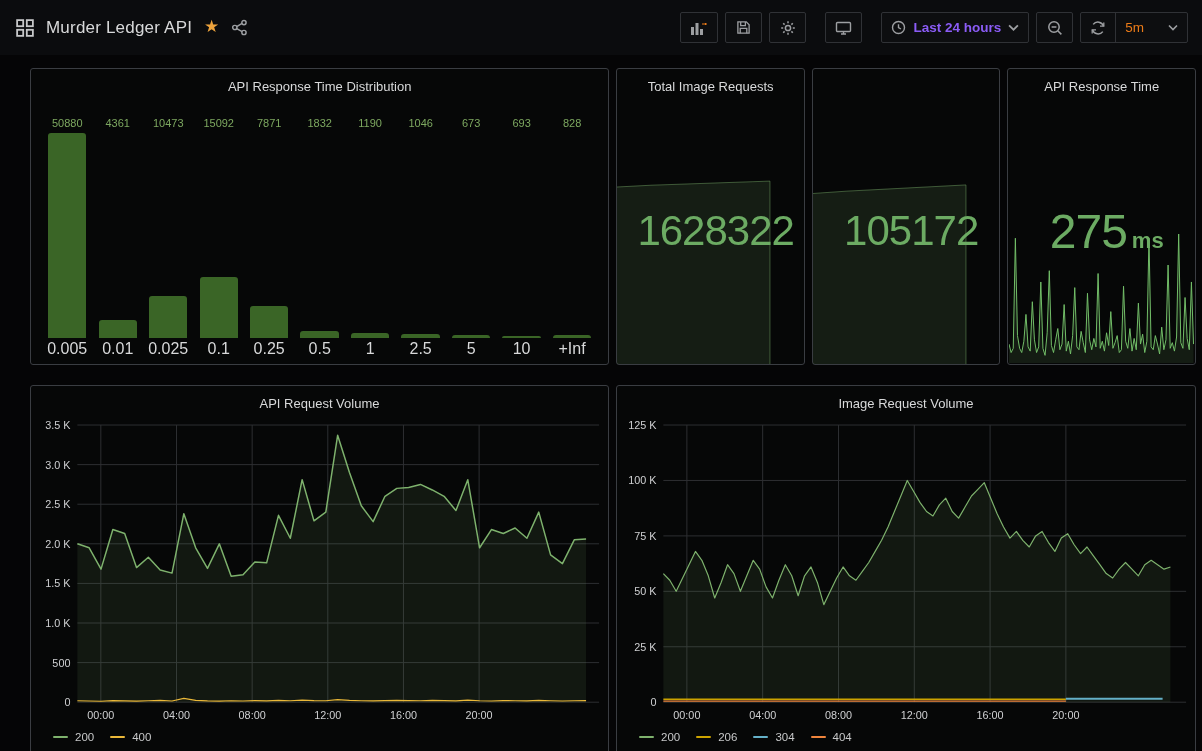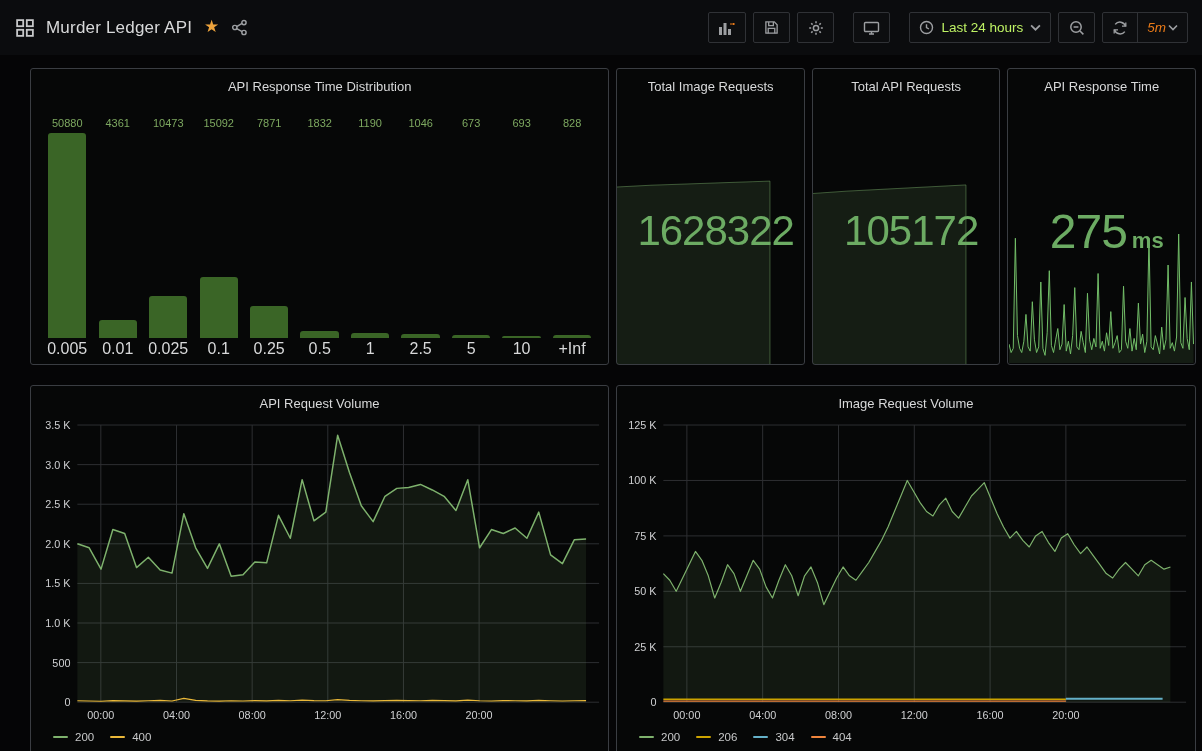--- a/index.html
+++ b/index.html
@@ -9,24 +9,24 @@
   .header { height:55px; display:flex; align-items:center; justify-content:space-between;
     padding:0 14px 0 16px; background:#0b0c0e; }
   .h-left { display:flex; gap:12px; }
   .h-title { color:#d8d9da; font-size:17px; font-weight:500; letter-spacing:.2px; }
   .icon { display:inline-flex; align-items:center; justify-content:center; color:#9d9fa2; }
   .h-right { display:flex; align-items:center; gap:7px; }
   .tbtn { height:31px; min-width:37px; display:flex; align-items:center; justify-content:center;
     gap:7px; border:1px solid #303236; border-radius:2px; background:#0d0e10; color:#9d9fa2;
     padding:0 9px; cursor:pointer; }
   .tbtn.spaced { margin-left:12px; }
-  .tpick-label { color:#bef264; font-size:13.5px; font-weight:400; }
+  .tpick-label { color:#8b5cf6; font-size:13.5px; font-weight:700; }
   .refresh-group { display:flex; align-items:stretch; height:31px; border:1px solid #303236;
     border-radius:2px; background:#0d0e10; margin-left:0; }
-  .refresh-seg { display:flex; align-items:center; padding:0 9px; gap:2px; cursor:pointer;font-style:italic; }
+  .refresh-seg { display:flex; align-items:center; padding:0 9px; gap:24px; cursor:pointer; }
   .refresh-seg + .refresh-seg { border-left:1px solid #303236; }
   .interval-label { color:#eb7b18; font-size:13.5px; font-weight:500; }
   .star { color:#eda33c; font-size:17px; line-height:1; }
   
   .main { padding:13px 6px 0 30px; display:flex; flex-direction:column; gap:20px; }
   .row { display:flex; gap:7px; }
   .panel { background:#060707; border:1px solid #3a3d42; border-radius:3px; position:relative; }
   .panel-title { color:#d8d9da; font-size:13px; font-weight:500; text-align:center;
     padding-top:10px; height:26px; white-space:nowrap; overflow:hidden; }
   .row1 .panel { height:297px; }
@@ -254,21 +254,20 @@
       <div class="panel-title">Total Image Requests</div>
       <div class="stat-value-wrap">
         <span class="stat-value">1628322</span>
       </div>
     </div>
     <div class="panel p-stat">
       <svg class="stat-svg" id="stat-svg-2" preserveAspectRatio="none" viewBox="0 0 189 295">
           <polygon points="0,124.49000000000001 17.22,123.31 34.44,122.13000000000002 51.66,121.245 68.88,120.36000000000001 86.1,119.475 103.32,118.59 120.53999999999999,117.70500000000001 137.76,116.82 154.98,115.935 154.98,295 0,295" fill="#7eb26d" fill-opacity="0.13"></polygon>
           <polyline points="0,124.49000000000001 17.22,123.31 34.44,122.13000000000002 51.66,121.245 68.88,120.36000000000001 86.1,119.475 103.32,118.59 120.53999999999999,117.70500000000001 137.76,116.82 154.98,115.935 154.98,295" fill="none" stroke="#7eb26d" stroke-opacity="0.45" stroke-width="1"></polyline>
         </svg>
-      <div class="panel-title">Total API Requests</div>
       <div class="stat-value-wrap">
         <span class="stat-value">105172</span>
       </div>
     </div>
     <div class="panel p-stat">
       <svg class="spark-svg" id="spark-svg" preserveAspectRatio="none" viewBox="0 0 189 133">
           <polygon points="0,114.06666666666666 2.1724137931034484,122.53333333333333 4.344827586206897,118.3 6.517241379310344,8.233333333333334 8.689655172413794,105.6 10.862068965517242,118.3 13.034482758620689,122.53333333333333 15.206896551724137,111.24444444444444 17.379310344827587,84.43333333333334 19.551724137931036,116.88888888888889 21.724137931034484,121.12222222222222 23.896551724137932,71.73333333333333 26.068965517241377,109.83333333333334 28.24137931034483,122.53333333333333 30.413793103448274,116.88888888888889 32.58620689655173,51.977777777777774 34.758620689655174,118.3 36.931034482758626,125.35555555555555 39.10344827586207,102.77777777777777 41.275862068965516,40.68888888888888 43.44827586206897,115.47777777777777 45.62068965517241,122.53333333333333 47.793103448275865,109.83333333333334 49.96551724137931,98.54444444444445 52.137931034482754,119.71111111111111 54.310344827586206,114.06666666666666 56.48275862068966,74.55555555555556 58.6551724137931,121.12222222222222 60.82758620689655,111.24444444444444 63,123.94444444444444 65.17241379310346,105.6 67.3448275862069,57.622222222222234 69.51724137931035,116.88888888888889 71.6896551724138,119.71111111111111 73.86206896551725,101.36666666666667 76.0344827586207,112.65555555555557 78.20689655172414,122.53333333333333 80.37931034482759,63.266666666666666 82.55172413793103,109.83333333333334 84.72413793103449,119.71111111111111 86.89655172413794,108.42222222222222 89.06896551724138,116.88888888888889 91.24137931034483,43.511111111111106 93.41379310344827,118.3 95.58620689655173,111.24444444444444 97.75862068965517,121.12222222222222 99.93103448275862,102.77777777777777 102.10344827586206,115.47777777777777 104.27586206896551,81.61111111111111 106.44827586206897,118.3 108.62068965517241,112.65555555555557 110.79310344827586,105.6 112.96551724137932,122.53333333333333 115.13793103448276,119.71111111111111 117.3103448275862,56.21111111111111 119.48275862068965,111.24444444444444 121.6551724137931,118.3 123.82758620689654,98.54444444444445 126,121.12222222222222 128.17241379310343,108.42222222222222 130.34482758620692,119.71111111111111 132.51724137931035,73.14444444444445 134.6896551724138,114.06666666666666 136.86206896551724,104.1888888888889 139.0344827586207,122.53333333333333 141.20689655172413,111.24444444444444 143.3793103448276,8.233333333333334 145.55172413793102,116.88888888888889 147.7241379310345,119.71111111111111 149.89655172413794,105.6 152.0689655172414,114.06666666666666 154.24137931034483,123.94444444444444 156.41379310344828,97.13333333333333 158.58620689655172,119.71111111111111 160.75862068965517,109.83333333333334 162.9310344827586,35.04444444444445 165.10344827586206,118.3 167.27586206896552,112.65555555555557 169.44827586206898,121.12222222222222 171.6206896551724,107.01111111111112 173.79310344827587,4 175.9655172413793,112.65555555555557 178.13793103448276,118.3 180.3103448275862,67.5 182.48275862068965,108.42222222222222 184.6551724137931,119.71111111111111 186.82758620689654,51.977777777777774 189,114.06666666666666 189,133 0,133" fill="#7eb26d" fill-opacity="0.12"></polygon>
           <polyline points="0,114.06666666666666 2.1724137931034484,122.53333333333333 4.344827586206897,118.3 6.517241379310344,8.233333333333334 8.689655172413794,105.6 10.862068965517242,118.3 13.034482758620689,122.53333333333333 15.206896551724137,111.24444444444444 17.379310344827587,84.43333333333334 19.551724137931036,116.88888888888889 21.724137931034484,121.12222222222222 23.896551724137932,71.73333333333333 26.068965517241377,109.83333333333334 28.24137931034483,122.53333333333333 30.413793103448274,116.88888888888889 32.58620689655173,51.977777777777774 34.758620689655174,118.3 36.931034482758626,125.35555555555555 39.10344827586207,102.77777777777777 41.275862068965516,40.68888888888888 43.44827586206897,115.47777777777777 45.62068965517241,122.53333333333333 47.793103448275865,109.83333333333334 49.96551724137931,98.54444444444445 52.137931034482754,119.71111111111111 54.310344827586206,114.06666666666666 56.48275862068966,74.55555555555556 58.6551724137931,121.12222222222222 60.82758620689655,111.24444444444444 63,123.94444444444444 65.17241379310346,105.6 67.3448275862069,57.622222222222234 69.51724137931035,116.88888888888889 71.6896551724138,119.71111111111111 73.86206896551725,101.36666666666667 76.0344827586207,112.65555555555557 78.20689655172414,122.53333333333333 80.37931034482759,63.266666666666666 82.55172413793103,109.83333333333334 84.72413793103449,119.71111111111111 86.89655172413794,108.42222222222222 89.06896551724138,116.88888888888889 91.24137931034483,43.511111111111106 93.41379310344827,118.3 95.58620689655173,111.24444444444444 97.75862068965517,121.12222222222222 99.93103448275862,102.77777777777777 102.10344827586206,115.47777777777777 104.27586206896551,81.61111111111111 106.44827586206897,118.3 108.62068965517241,112.65555555555557 110.79310344827586,105.6 112.96551724137932,122.53333333333333 115.13793103448276,119.71111111111111 117.3103448275862,56.21111111111111 119.48275862068965,111.24444444444444 121.6551724137931,118.3 123.82758620689654,98.54444444444445 126,121.12222222222222 128.17241379310343,108.42222222222222 130.34482758620692,119.71111111111111 132.51724137931035,73.14444444444445 134.6896551724138,114.06666666666666 136.86206896551724,104.1888888888889 139.0344827586207,122.53333333333333 141.20689655172413,111.24444444444444 143.3793103448276,8.233333333333334 145.55172413793102,116.88888888888889 147.7241379310345,119.71111111111111 149.89655172413794,105.6 152.0689655172414,114.06666666666666 154.24137931034483,123.94444444444444 156.41379310344828,97.13333333333333 158.58620689655172,119.71111111111111 160.75862068965517,109.83333333333334 162.9310344827586,35.04444444444445 165.10344827586206,118.3 167.27586206896552,112.65555555555557 169.44827586206898,121.12222222222222 171.6206896551724,107.01111111111112 173.79310344827587,4 175.9655172413793,112.65555555555557 178.13793103448276,118.3 180.3103448275862,67.5 182.48275862068965,108.42222222222222 184.6551724137931,119.71111111111111 186.82758620689654,51.977777777777774 189,114.06666666666666" fill="none" stroke="#73bf69" stroke-width="1"></polyline>
         </svg>
       <div class="panel-title">API Response Time</div>

